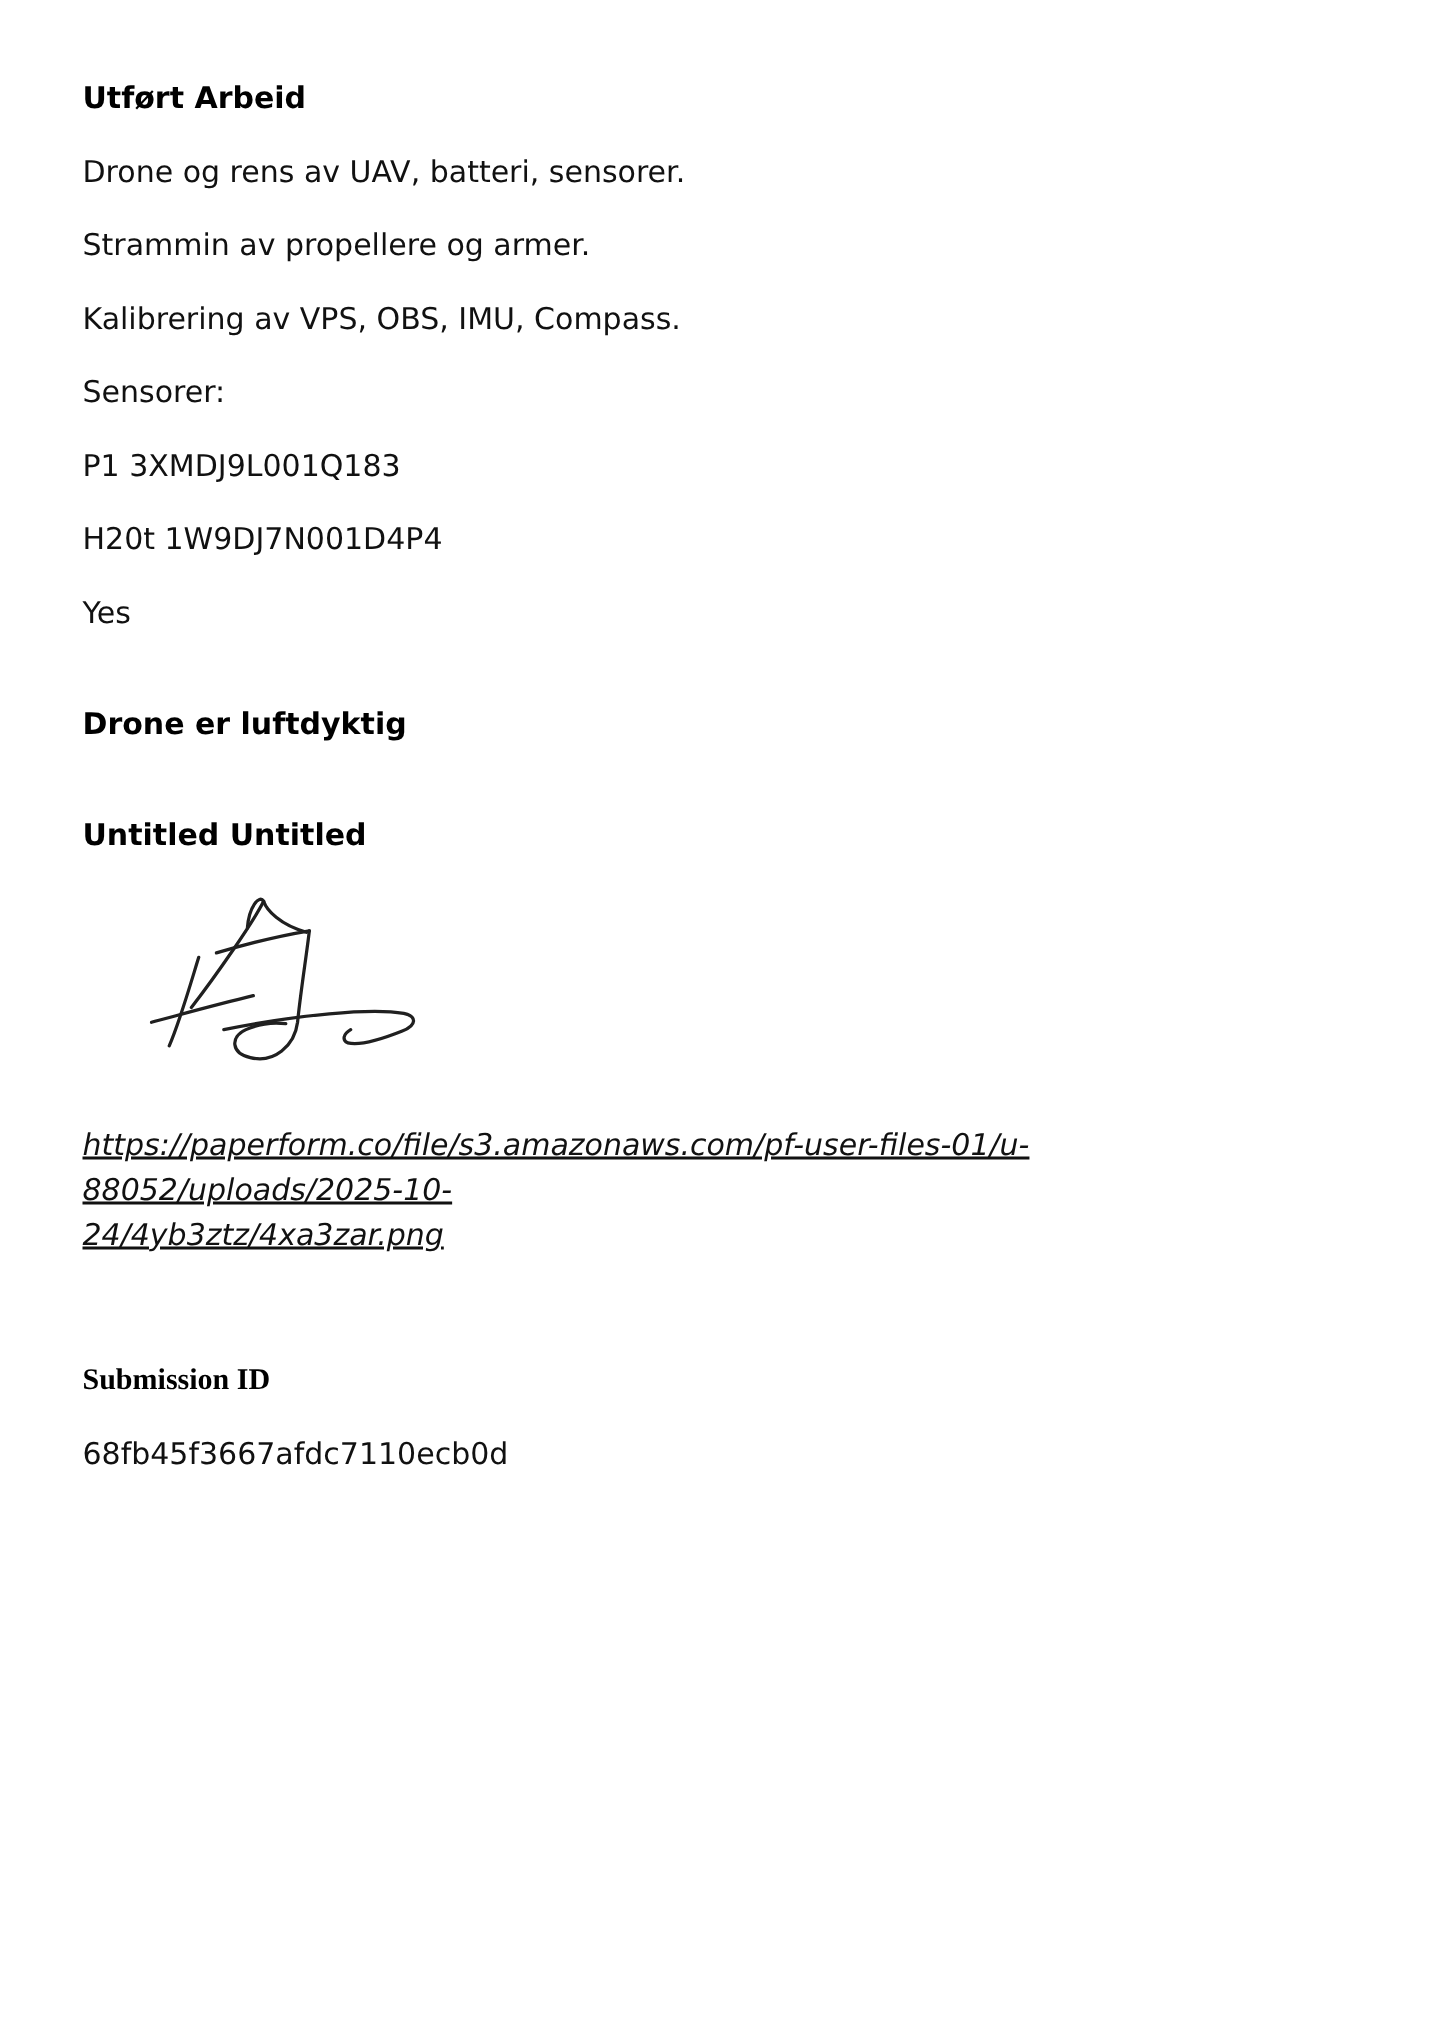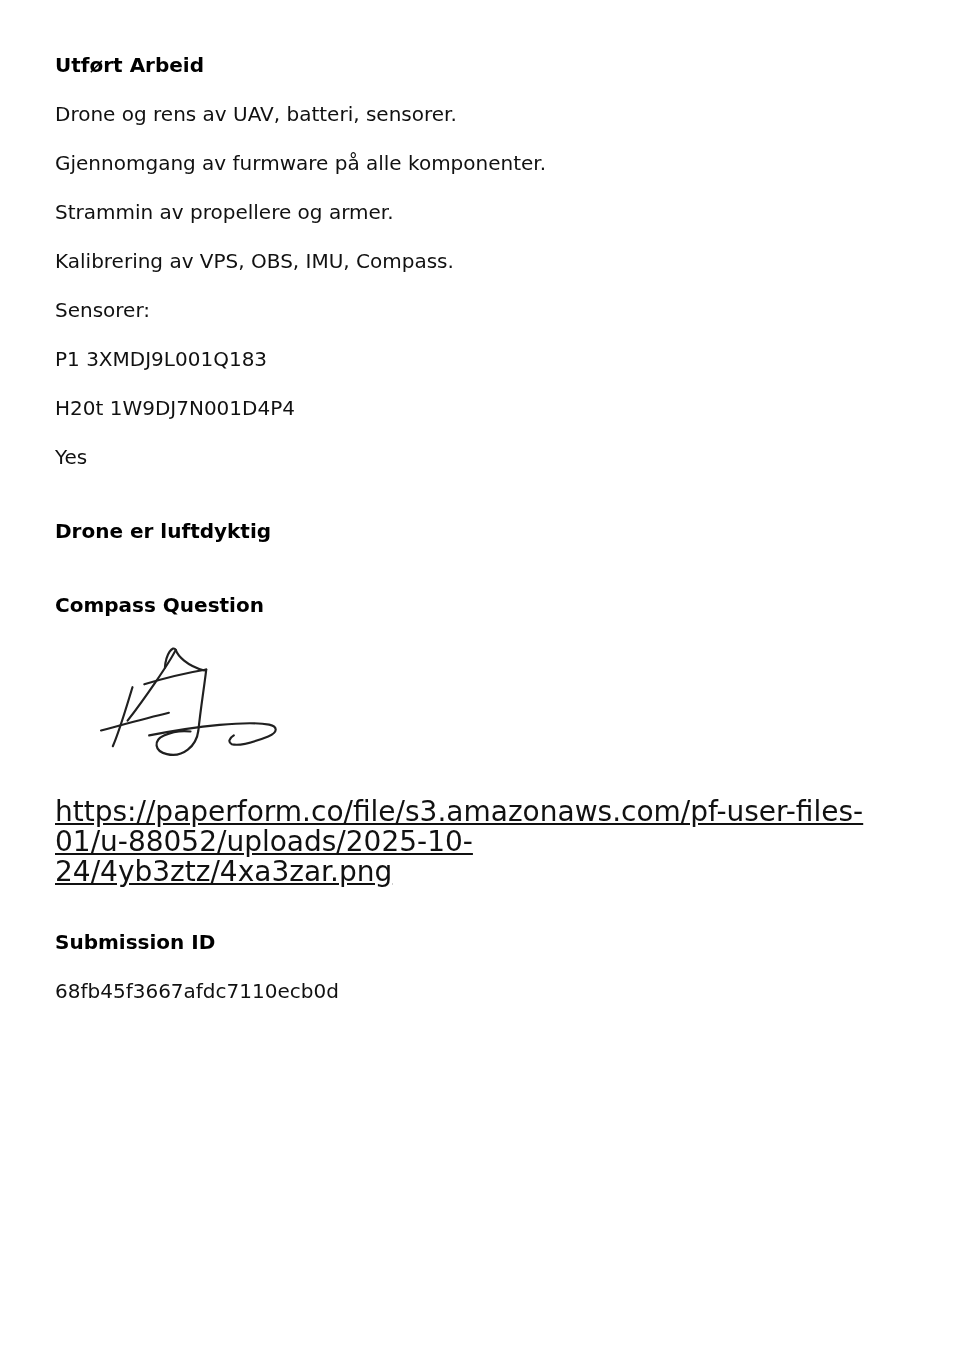--- a/index.html
+++ b/index.html
@@ -39,54 +39,55 @@
     width: 186px;
     height: 118px;
   }
   .signature-wrap svg {
     display: block;
     width: 186px;
     height: 118px;
   }
   .link-para {
     margin: 37px 4px 0 0;
-    font-size: 28px;
+    font-size: 20px;
     line-height: 30px;
     max-width: 855px;
+    font-style: italic;
   }
   .link-para a {
     color: #111111;
     text-decoration: underline;
     cursor: pointer;
   }
   .link-para a span {
     display: block;
   }
   .submission-heading {
-    margin-top: 43px;
+    margin-top: 70px;
+    font-family: Liberation Serif, serif;
   }
 </style>
 </head>
 <body>
 
 <div class="doc">
 
   <p class="para heading">Utført Arbeid</p>
   <p class="para">Drone og rens av UAV, batteri, sensorer.</p>
-  <p class="para">Gjennomgang av furmware på alle komponenter.</p>
   <p class="para">Strammin av propellere og armer.</p>
   <p class="para">Kalibrering av VPS, OBS, IMU, Compass.</p>
   <p class="para">Sensorer:</p>
   <p class="para">P1 3XMDJ9L001Q183</p>
   <p class="para">H20t 1W9DJ7N001D4P4</p>
 
   <p class="para">Yes</p>
   <p class="para heading section-gap">Drone er luftdyktig</p>
 
-  <p class="para heading section-gap">Compass Question</p>
+  <p class="para heading section-gap">Untitled Untitled</p>
 
   <div class="signature-wrap">
     <svg viewBox="0 0 185 120" xmlns="http://www.w3.org/2000/svg">
       <g fill="none" stroke="#202020" stroke-width="2.2" stroke-linecap="round" stroke-linejoin="round">
         <path d="M77,8 C70,22 45,58 28,80"></path>
         <path d="M33,46 C28,62 20,90 13,106"></path>
         <path d="M1,90 C20,85 45,78 70,72"></path>
         <path d="M66,26 C67,12 74,3 77,8 C79,14 88,24 106,29"></path>
         <path d="M45,43 C65,37 90,31 108,28"></path>
         <path d="M108,28 C106,45 102,70 100,90 C98,106 84,118 68,114 C55,111 54,100 65,95 C74,91 84,90 92,91"></path>

